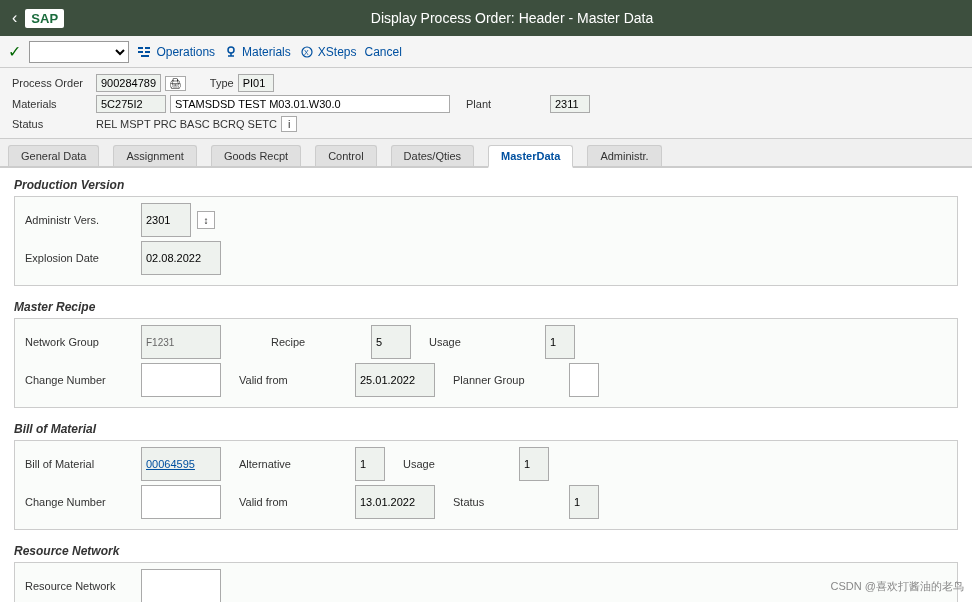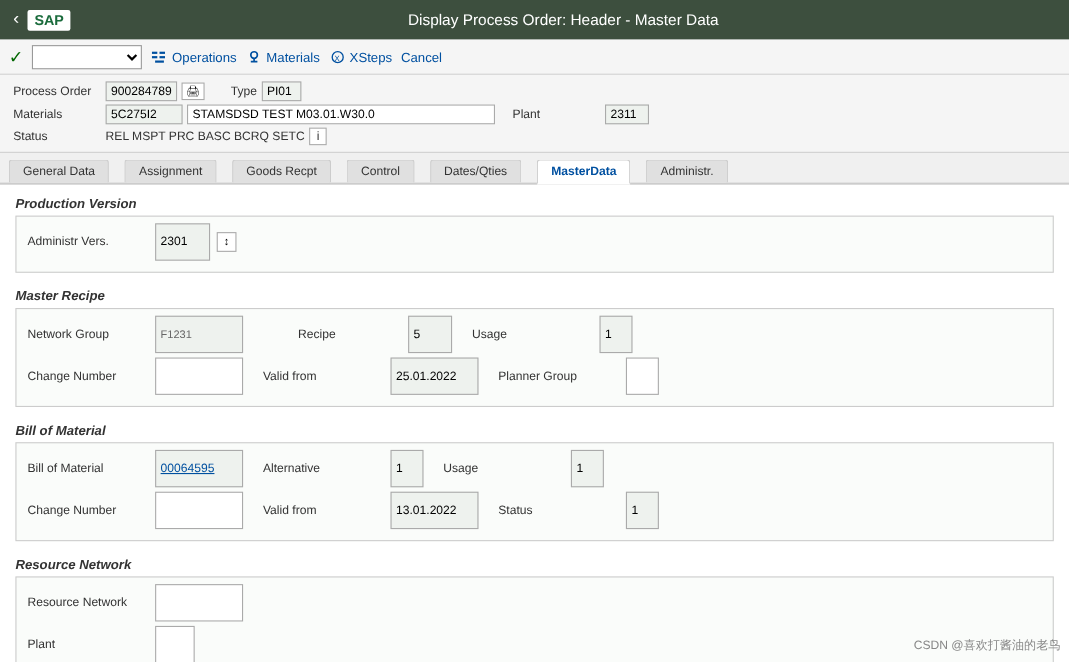--- a/index.html
+++ b/index.html
@@ -315,20 +315,24 @@
 <div class="main-content">
 
   <div class="section">
     <div class="section-title">Production Version</div>
     <div class="section-box">
       <div class="form-row">
         <span class="form-label">Administr Vers.</span>
         <span class="form-field" style="min-width:50px;">2301</span>
         <button class="nav-btn">↕</button>
       </div>
+      <div class="form-row">
+        <span class="form-label">Explosion Date</span>
+        <span class="form-field" style="min-width:80px;">02.08.2022</span>
+      </div>
     </div>
   </div>
 
   <div class="section">
     <div class="section-title">Master Recipe</div>
     <div class="section-box">
       <div class="form-row">
         <span class="form-label">Network Group</span>
         <span class="form-field" style="min-width:80px; font-size:10px; color:#666;">F1231</span>
         <span class="form-label" style="margin-left:28px;padding-left:16px;">Recipe</span>

